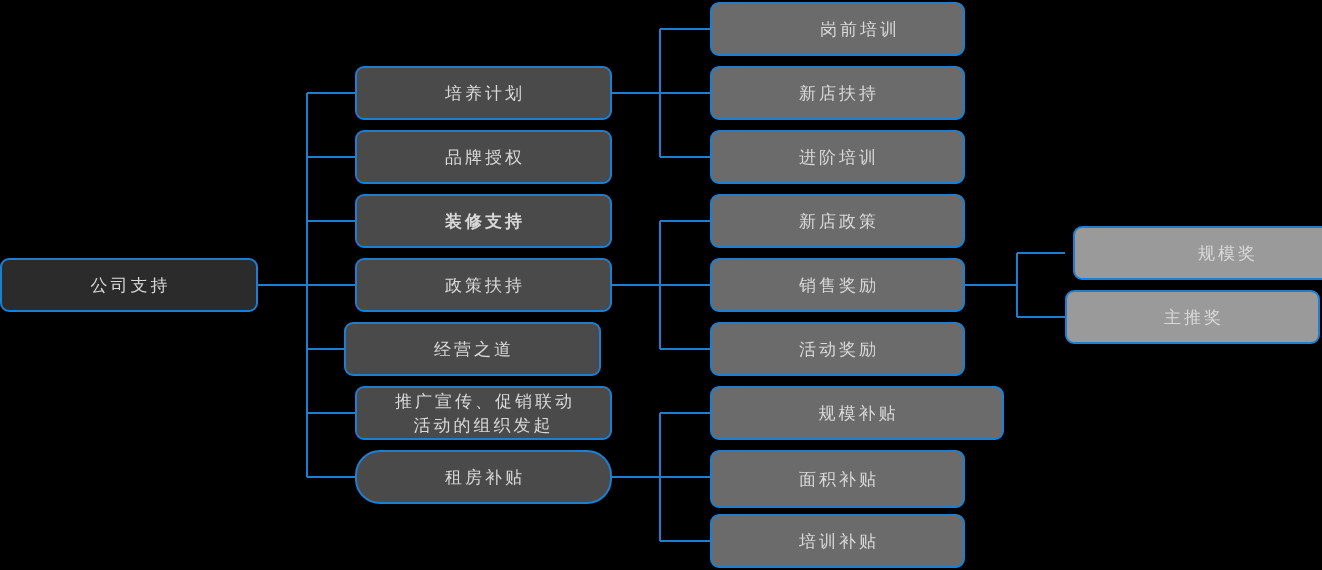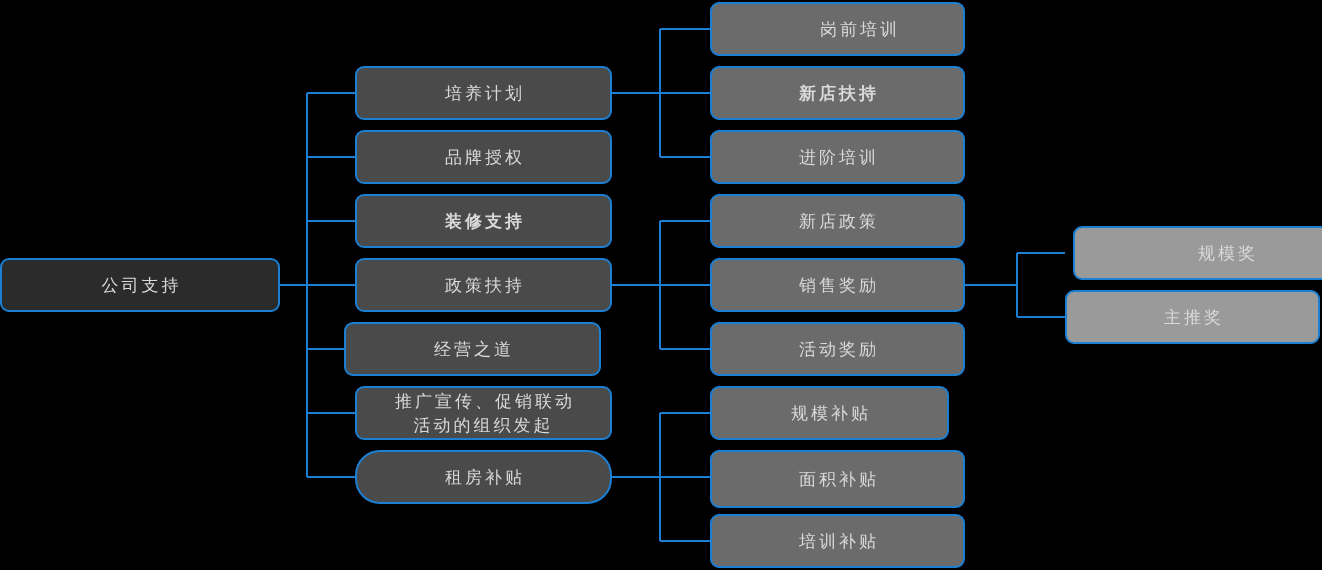--- a/index.html
+++ b/index.html
@@ -53,21 +53,21 @@
 
 <div id="diagram-root">
   <svg id="connector-layer" viewBox="0 0 1322 570" xmlns="http://www.w3.org/2000/svg" aria-hidden="true">
       <path d="M 258 285 H 307 M 307 93 V 477 M 307 93 H 355 M 307 157 H 355 M 307 221 H 355 M 307 285 H 355 M 307 349 H 355 M 307 413 H 355 M 307 477 H 355" fill="none" stroke="#1b7fd4" stroke-width="2"></path>
       <path d="M 612 93 H 660 M 660 29 V 157 M 660 29 H 710 M 660 93 H 710 M 660 157 H 710" fill="none" stroke="#1b7fd4" stroke-width="2"></path>
       <path d="M 612 285 H 660 M 660 221 V 349 M 660 221 H 710 M 660 285 H 710 M 660 349 H 710" fill="none" stroke="#1b7fd4" stroke-width="2"></path>
       <path d="M 612 477 H 660 M 660 413 V 541 M 660 413 H 710 M 660 477 H 710 M 660 541 H 710" fill="none" stroke="#1b7fd4" stroke-width="2"></path>
       <path d="M 965 285 H 1017 M 1017 253 V 317 M 1017 253 H 1065 M 1017 317 H 1065" fill="none" stroke="#1b7fd4" stroke-width="2"></path>
     </svg>
   <div id="node-layer">
-      <div class="node lvl-root" style="left: 0px; top: 258px; width: 280px; height: 54px;">
+      <div class="node lvl-root" style="left: 0px; top: 258px; width: 258px; height: 54px;">
         <span>公司支持</span>
       </div>
       <div class="node lvl-two" style="left: 355px; top: 66px; width: 257px; height: 54px;">
         <span>培养计划</span>
       </div>
       <div class="node lvl-two" style="left: 355px; top: 130px; width: 257px; height: 54px;">
         <span>品牌授权</span>
       </div>
       <div class="node lvl-two" style="left: 355px; top: 194px; width: 257px; height: 54px; font-weight: bold;">
         <span>装修支持</span>
@@ -81,36 +81,36 @@
       <div class="node lvl-two" style="left: 355px; top: 386px; width: 257px; height: 54px;">
         <span>推广宣传、促销联动
 活动的组织发起</span>
       </div>
       <div class="node lvl-two" style="left: 355px; top: 450px; width: 257px; height: 54px; border-radius: 25px;">
         <span>租房补贴</span>
       </div>
       <div class="node lvl-three" style="left: 710px; top: 2px; width: 255px; height: 54px; padding-left: 48px;">
         <span>岗前培训</span>
       </div>
-      <div class="node lvl-three" style="left: 710px; top: 66px; width: 255px; height: 54px; font-weight: bold;">
+      <div class="node lvl-three" style="left: 710px; top: 66px; width: 255px; height: 54px;">
         <span>新店扶持</span>
       </div>
       <div class="node lvl-three" style="left: 710px; top: 130px; width: 255px; height: 54px;">
         <span>进阶培训</span>
       </div>
       <div class="node lvl-three" style="left: 710px; top: 194px; width: 255px; height: 54px;">
         <span>新店政策</span>
       </div>
       <div class="node lvl-three" style="left: 710px; top: 258px; width: 255px; height: 54px;">
         <span>销售奖励</span>
       </div>
       <div class="node lvl-three" style="left: 710px; top: 322px; width: 255px; height: 54px;">
         <span>活动奖励</span>
       </div>
-      <div class="node lvl-three" style="left: 710px; top: 386px; width: 239px; height: 54px;">
+      <div class="node lvl-three" style="left: 710px; top: 386px; width: 294px; height: 54px;">
         <span>规模补贴</span>
       </div>
       <div class="node lvl-three" style="left: 710px; top: 450px; width: 255px; height: 58px;">
         <span>面积补贴</span>
       </div>
       <div class="node lvl-three" style="left: 710px; top: 514px; width: 255px; height: 54px;">
         <span>培训补贴</span>
       </div>
       <div class="node lvl-four" style="left: 1065px; top: 226px; width: 307px; height: 54px; margin-left: 8px;">
         <span>规模奖</span>

